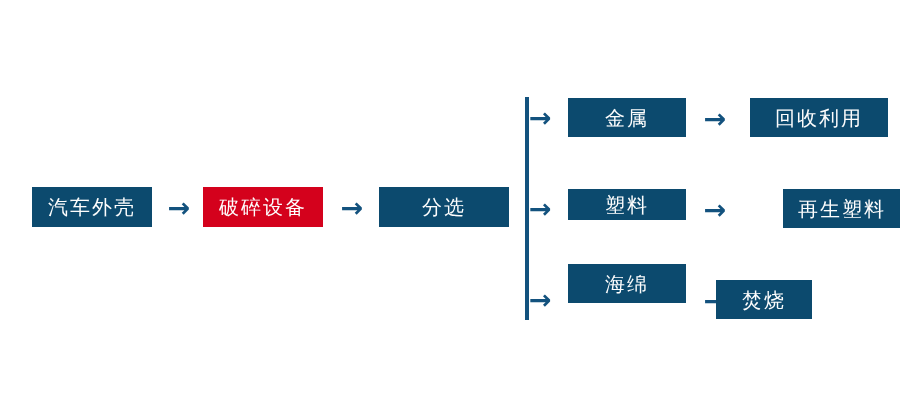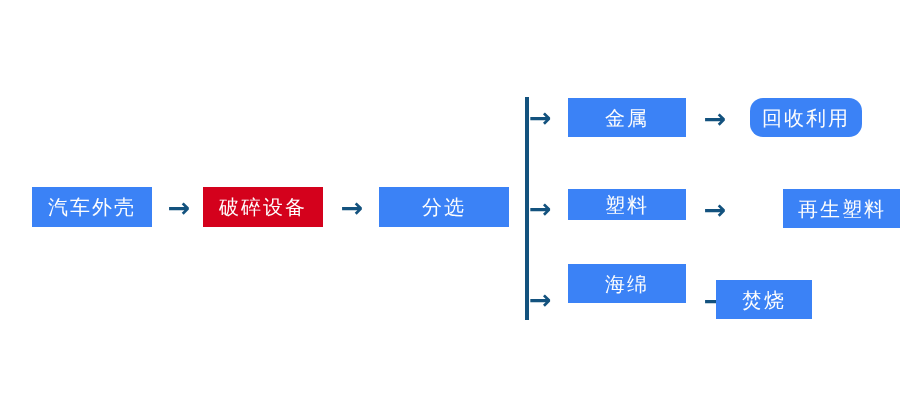--- a/index.html
+++ b/index.html
@@ -24,21 +24,21 @@
     align-items: center;
     justify-content: center;
     color: #fdfdfd;
     font-size: 20px;
     letter-spacing: 2px;
     line-height: 1;
     white-space: nowrap;
     box-sizing: border-box;
     font-family: "Liberation Sans", "DejaVu Sans", sans-serif;
   }
-  .node.blue  { background: #3b82f6; }
+  .node.blue  { background: #0c4a6e; }
   .node.red   { background: #d4011c; text-align: center; }
 
   .arrow {
     position: absolute;
     display: flex;
     align-items: center;
     justify-content: center;
     color: #13527e;
     font-size: 27px;
     line-height: 1;
@@ -74,21 +74,21 @@
 
   <div class="arrow" style="left: 333px; top: 192px; width: 38px; height: 30px;">→</div>
 
   <div class="node blue" style="left: 379px; top: 187px; width: 130px; height: 40px;">分选</div>
 
   <div class="vline" style="left: 525px; top: 97px; width: 4px; height: 223px;"></div>
 
   <div class="branch-arrow" style="left: 529px; top: 103px; width: 34px; height: 28px;">→</div>
   <div class="node blue" style="left: 568px; top: 98px; width: 118px; height: 39px;">金属</div>
   <div class="arrow" style="left: 696px; top: 103px; width: 38px; height: 30px;">→</div>
-  <div class="node blue" style="left: 750px; top: 98px; width: 112px; height: 39px; border-radius: 13px;">回收利用</div>
+  <div class="node blue" style="left: 750px; top: 98px; width: 138px; height: 39px;">回收利用</div>
 
   <div class="branch-arrow" style="left: 529px; top: 194px; width: 34px; height: 28px;">→</div>
   <div class="node blue" style="left: 568px; top: 189px; width: 118px; height: 31px;">塑料</div>
   <div class="arrow" style="left: 696px; top: 194px; width: 38px; height: 30px;">→</div>
   <div class="node blue" style="left: 750px; top: 189px; width: 118px; height: 39px; margin-left: 33px;">再生塑料</div>
 
   <div class="branch-arrow" style="left: 529px; top: 285px; width: 34px; height: 28px;">→</div>
   <div class="node blue" style="left: 568px; top: 264px; width: 118px; height: 39px;">海绵</div>
   <div class="arrow" style="left: 696px; top: 285px; width: 38px; height: 30px;">→</div>
   <div class="node blue" style="left: 716px; top: 280px; width: 96px; height: 39px;">焚烧</div>

